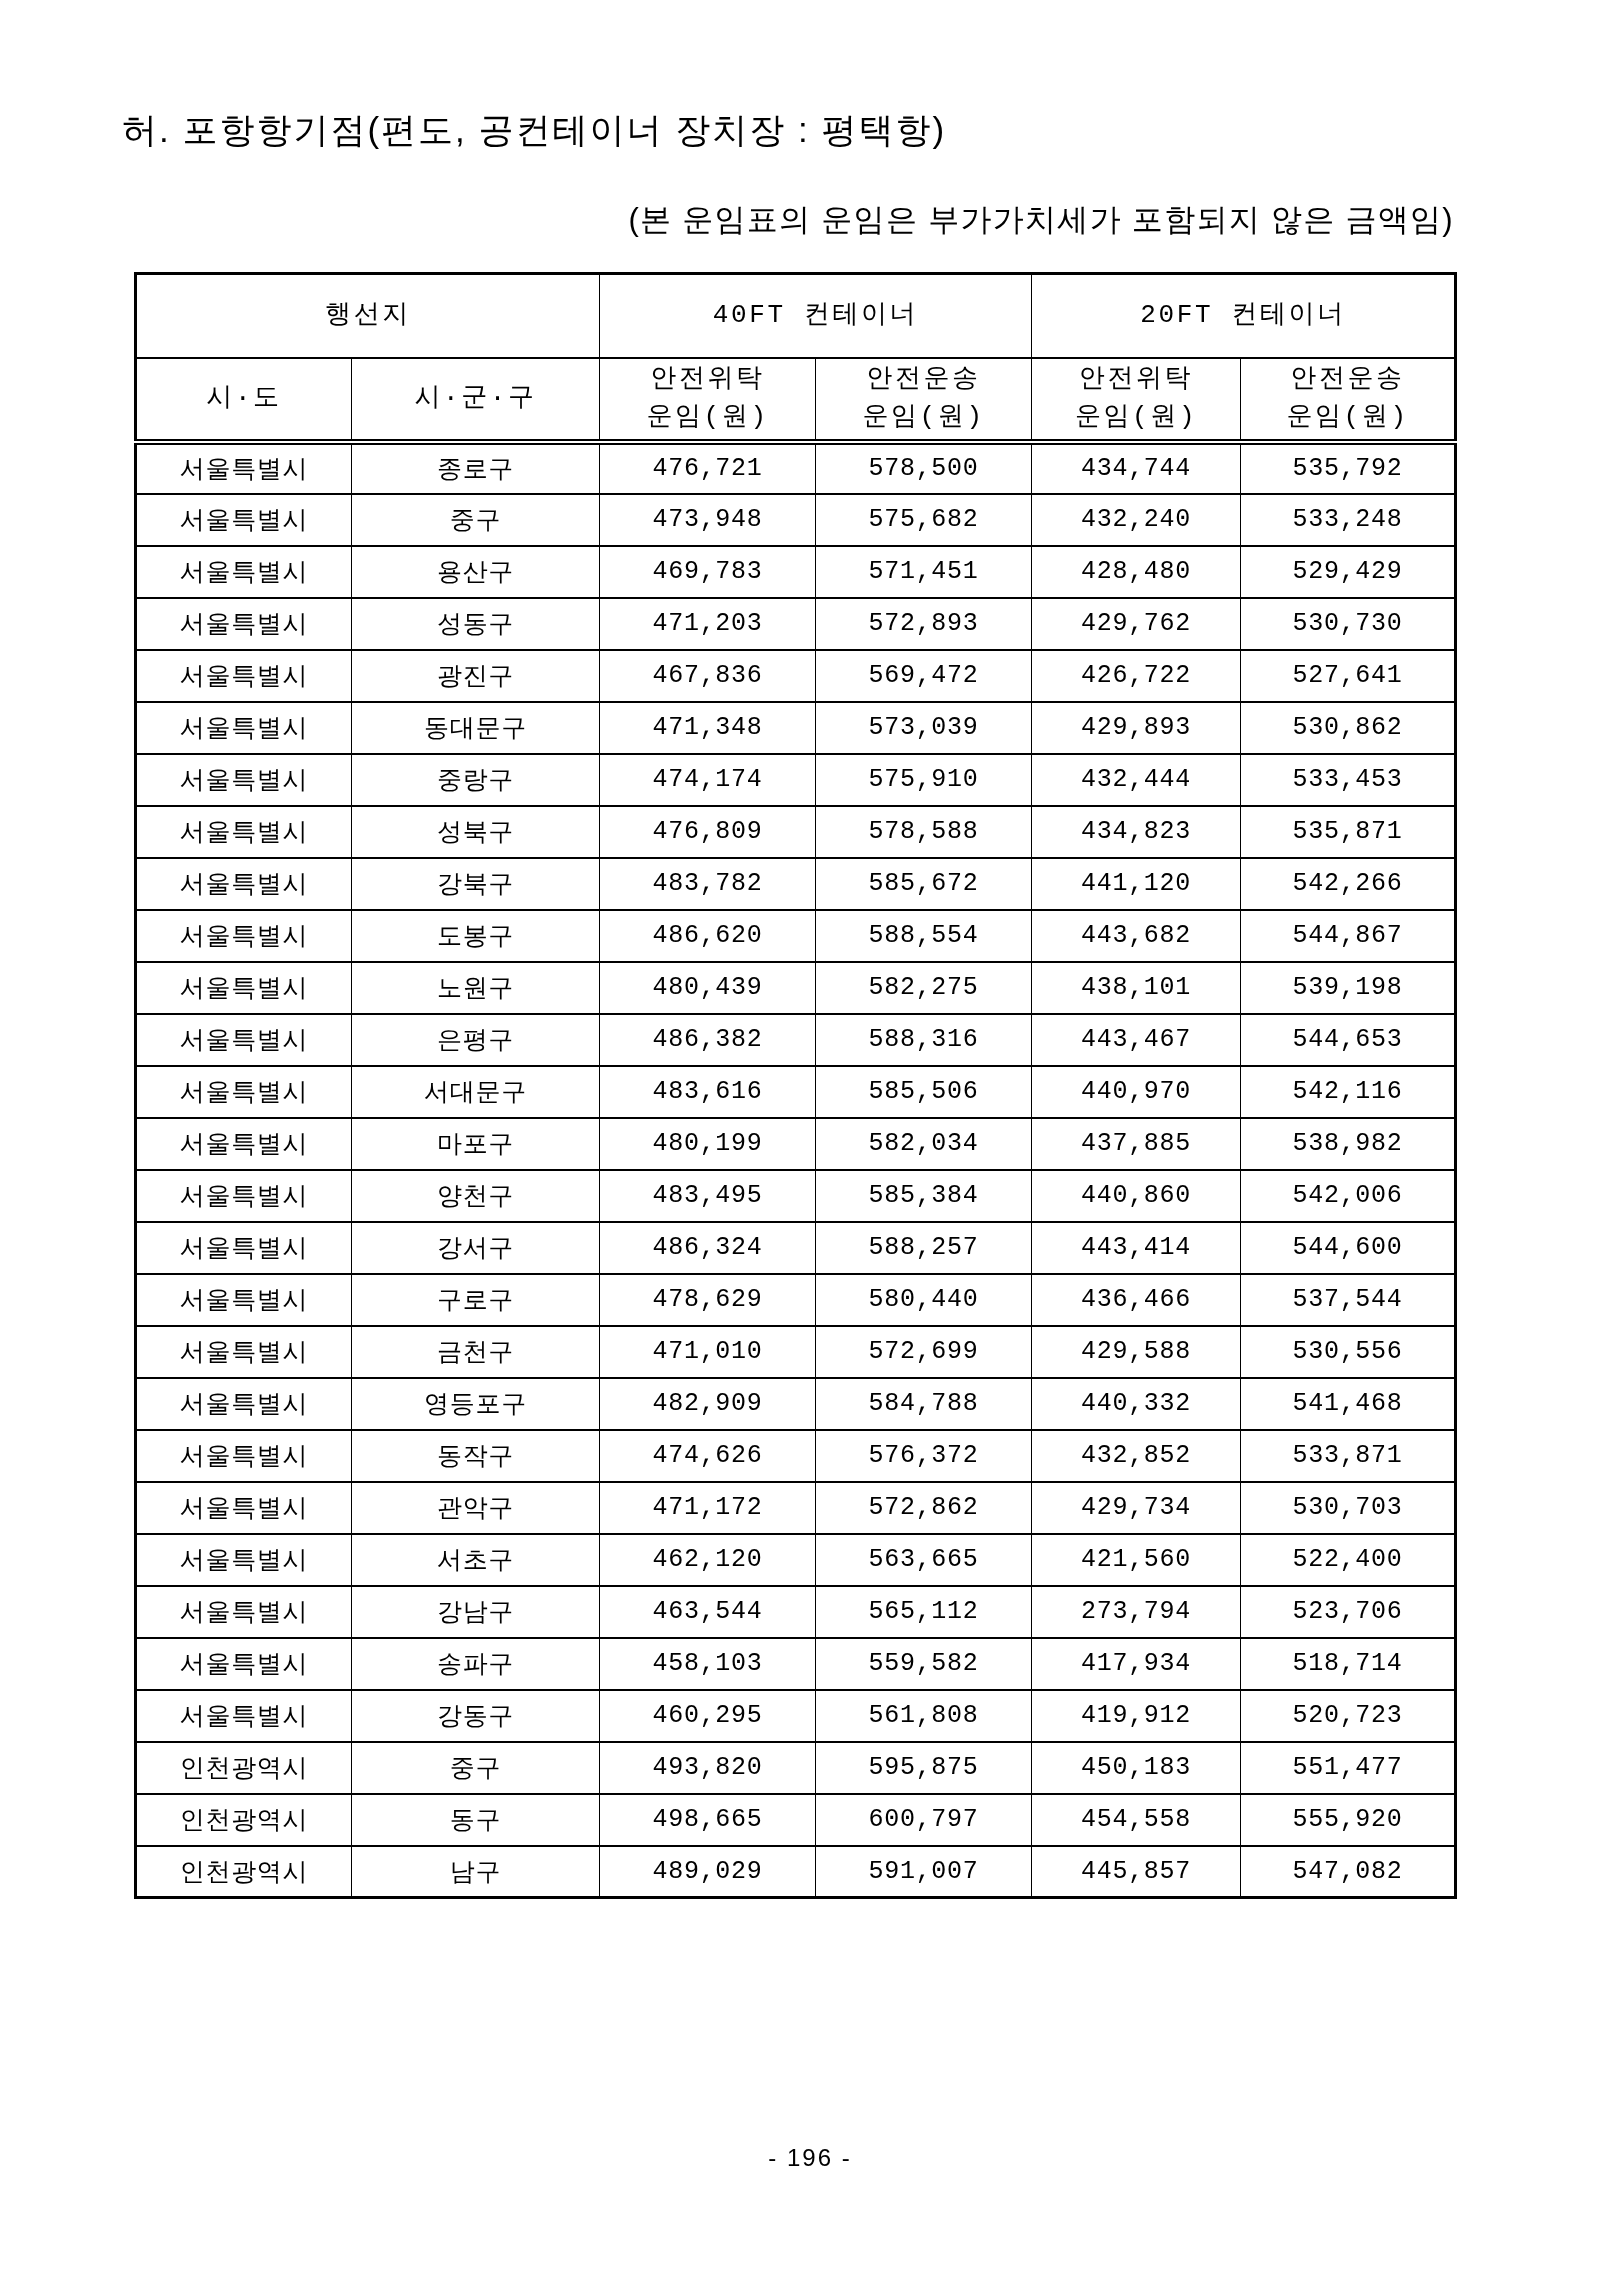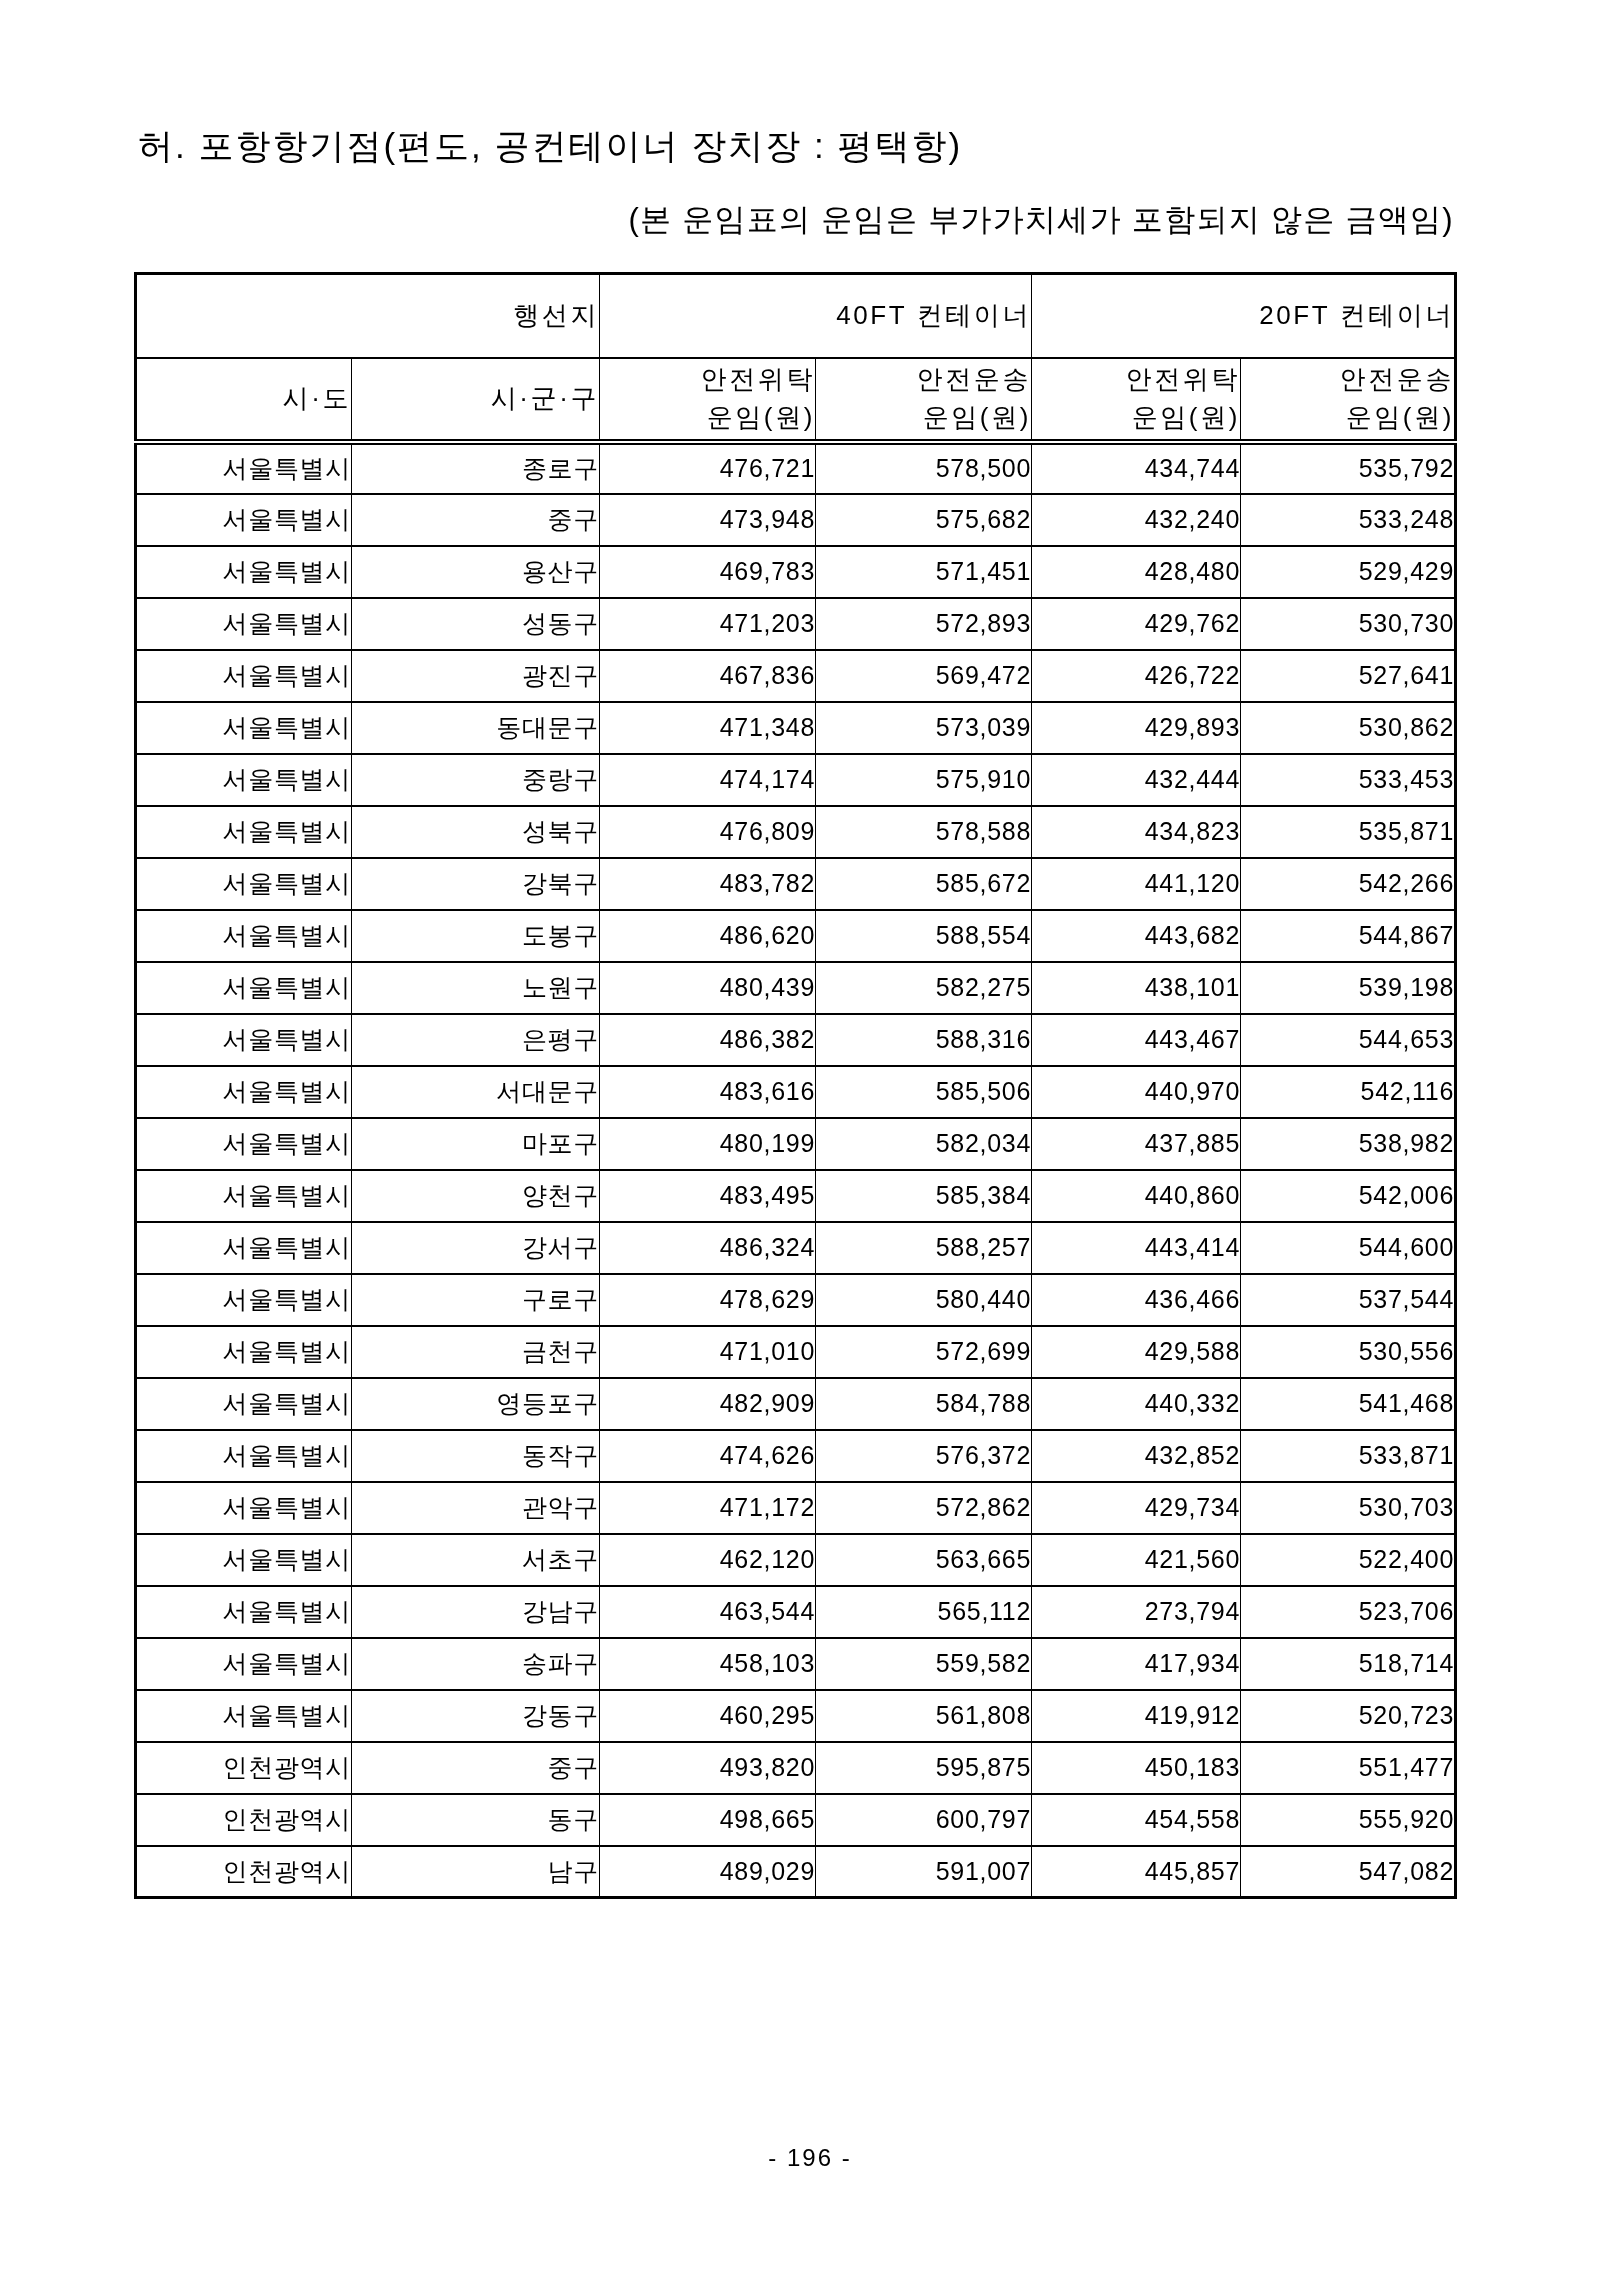--- a/index.html
+++ b/index.html
@@ -9,43 +9,44 @@
     height: 2295px;
     background: #ffffff;
     color: #000000;
     font-family: "Liberation Sans", sans-serif;
     overflow: hidden;
   }
   .doc-title {
     position: absolute;
     left: 122px;
     top: 107px;
-    margin: 16px;
+    margin: 0;
     font-size: 35px;
     font-weight: 400;
     letter-spacing: 2px;
     white-space: nowrap;
   }
   .doc-subtitle {
     position: absolute;
     top: 199px;
     right: 166px;
     font-size: 31px;
     letter-spacing: 1.3px;
     white-space: nowrap;
   }
   table.fare-table {
     position: absolute;
     left: 134px;
     top: 272px;
     width: 1321px;
     border-collapse: collapse;
     table-layout: fixed;
-    text-align: right;
+    text-align: center;
     border: 3.3px solid #000;
+    font-family: Liberation Mono, monospace;
   }
   .fare-table th, .fare-table td {
     border: 1.3px solid #000;
     border-top-width: 2.6px;
     border-bottom-width: 2.6px;
     padding: 0;
     font-weight: 400;
     overflow: hidden;
   }
   .fare-table thead tr.group-row { height: 84px; }

